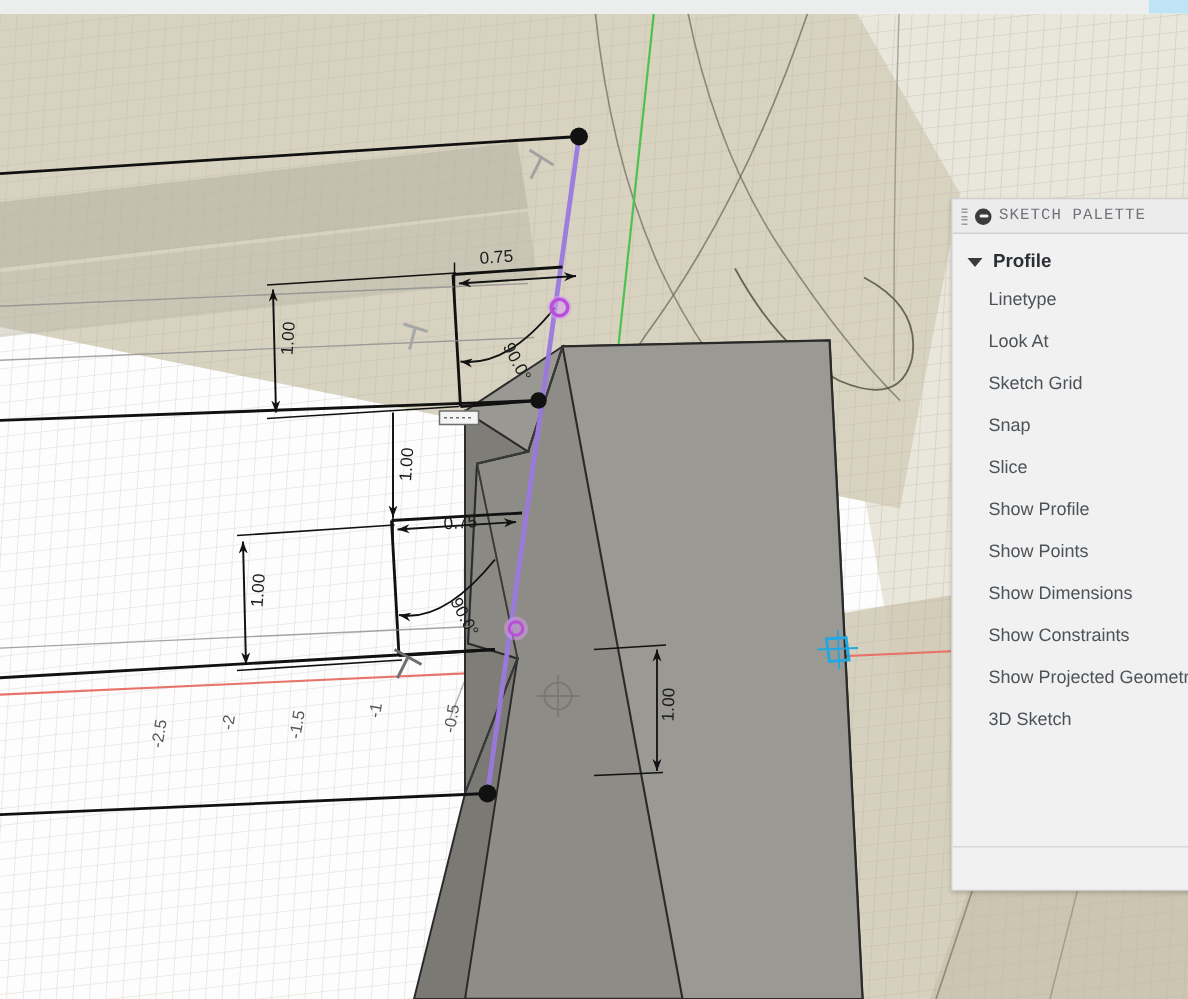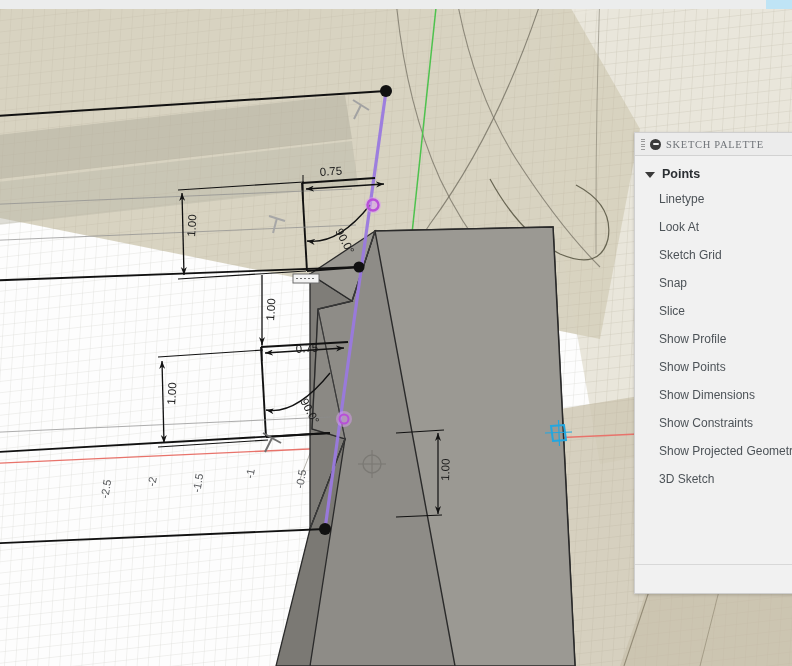--- a/index.html
+++ b/index.html
@@ -31,21 +31,21 @@
   }
   .grip{width:4px;height:11px;display:flex;flex-direction:column;justify-content:space-between;flex:0 0 auto;}
   .grip i{display:block;width:4px;height:1px;background:#9a9a9a;}
   .collapse-dot{
     width:11px;height:11px;border-radius:50%;background:#3b3b3b;flex:0 0 auto;
     display:flex;align-items:center;justify-content:center;
   }
   .collapse-dot b{display:block;width:6px;height:1.5px;background:#f1f1f1;border-radius:1px;}
   .palette-title{
     font-size:10.5px;letter-spacing:.7px;color:#6f7378;white-space:nowrap;
-    font-family:Liberation Serif, serif;
+    font-family:Liberation Mono, monospace;
   }
 
   .palette-body{padding-top:7px;}
   .section-row{
     display:flex;align-items:center;gap:7px;padding:4px 0 4px 10px;cursor:default;
   }
   .tri{
     width:0;height:0;border-left:5px solid transparent;border-right:5px solid transparent;
     border-top:6px solid #3a3a3a;flex:0 0 auto;margin-top:1px;
   }
@@ -291,21 +291,21 @@
       <span class="collapse-dot">
           <b></b>
         </span>
       <span class="palette-title">SKETCH PALETTE</span>
     </div>
 
     <div class="palette-body">
 
       <div class="section-row">
         <span class="tri"></span>
-        <span class="section-label">Points</span>
+        <span class="section-label">Profile</span>
       </div>
 
       <div class="opt-row">Linetype</div>
       <div class="opt-row">Look At</div>
       <div class="opt-row">Sketch Grid</div>
       <div class="opt-row">Snap</div>
       <div class="opt-row">Slice</div>
       <div class="opt-row">Show Profile</div>
       <div class="opt-row">Show Points</div>
       <div class="opt-row">Show Dimensions</div>

